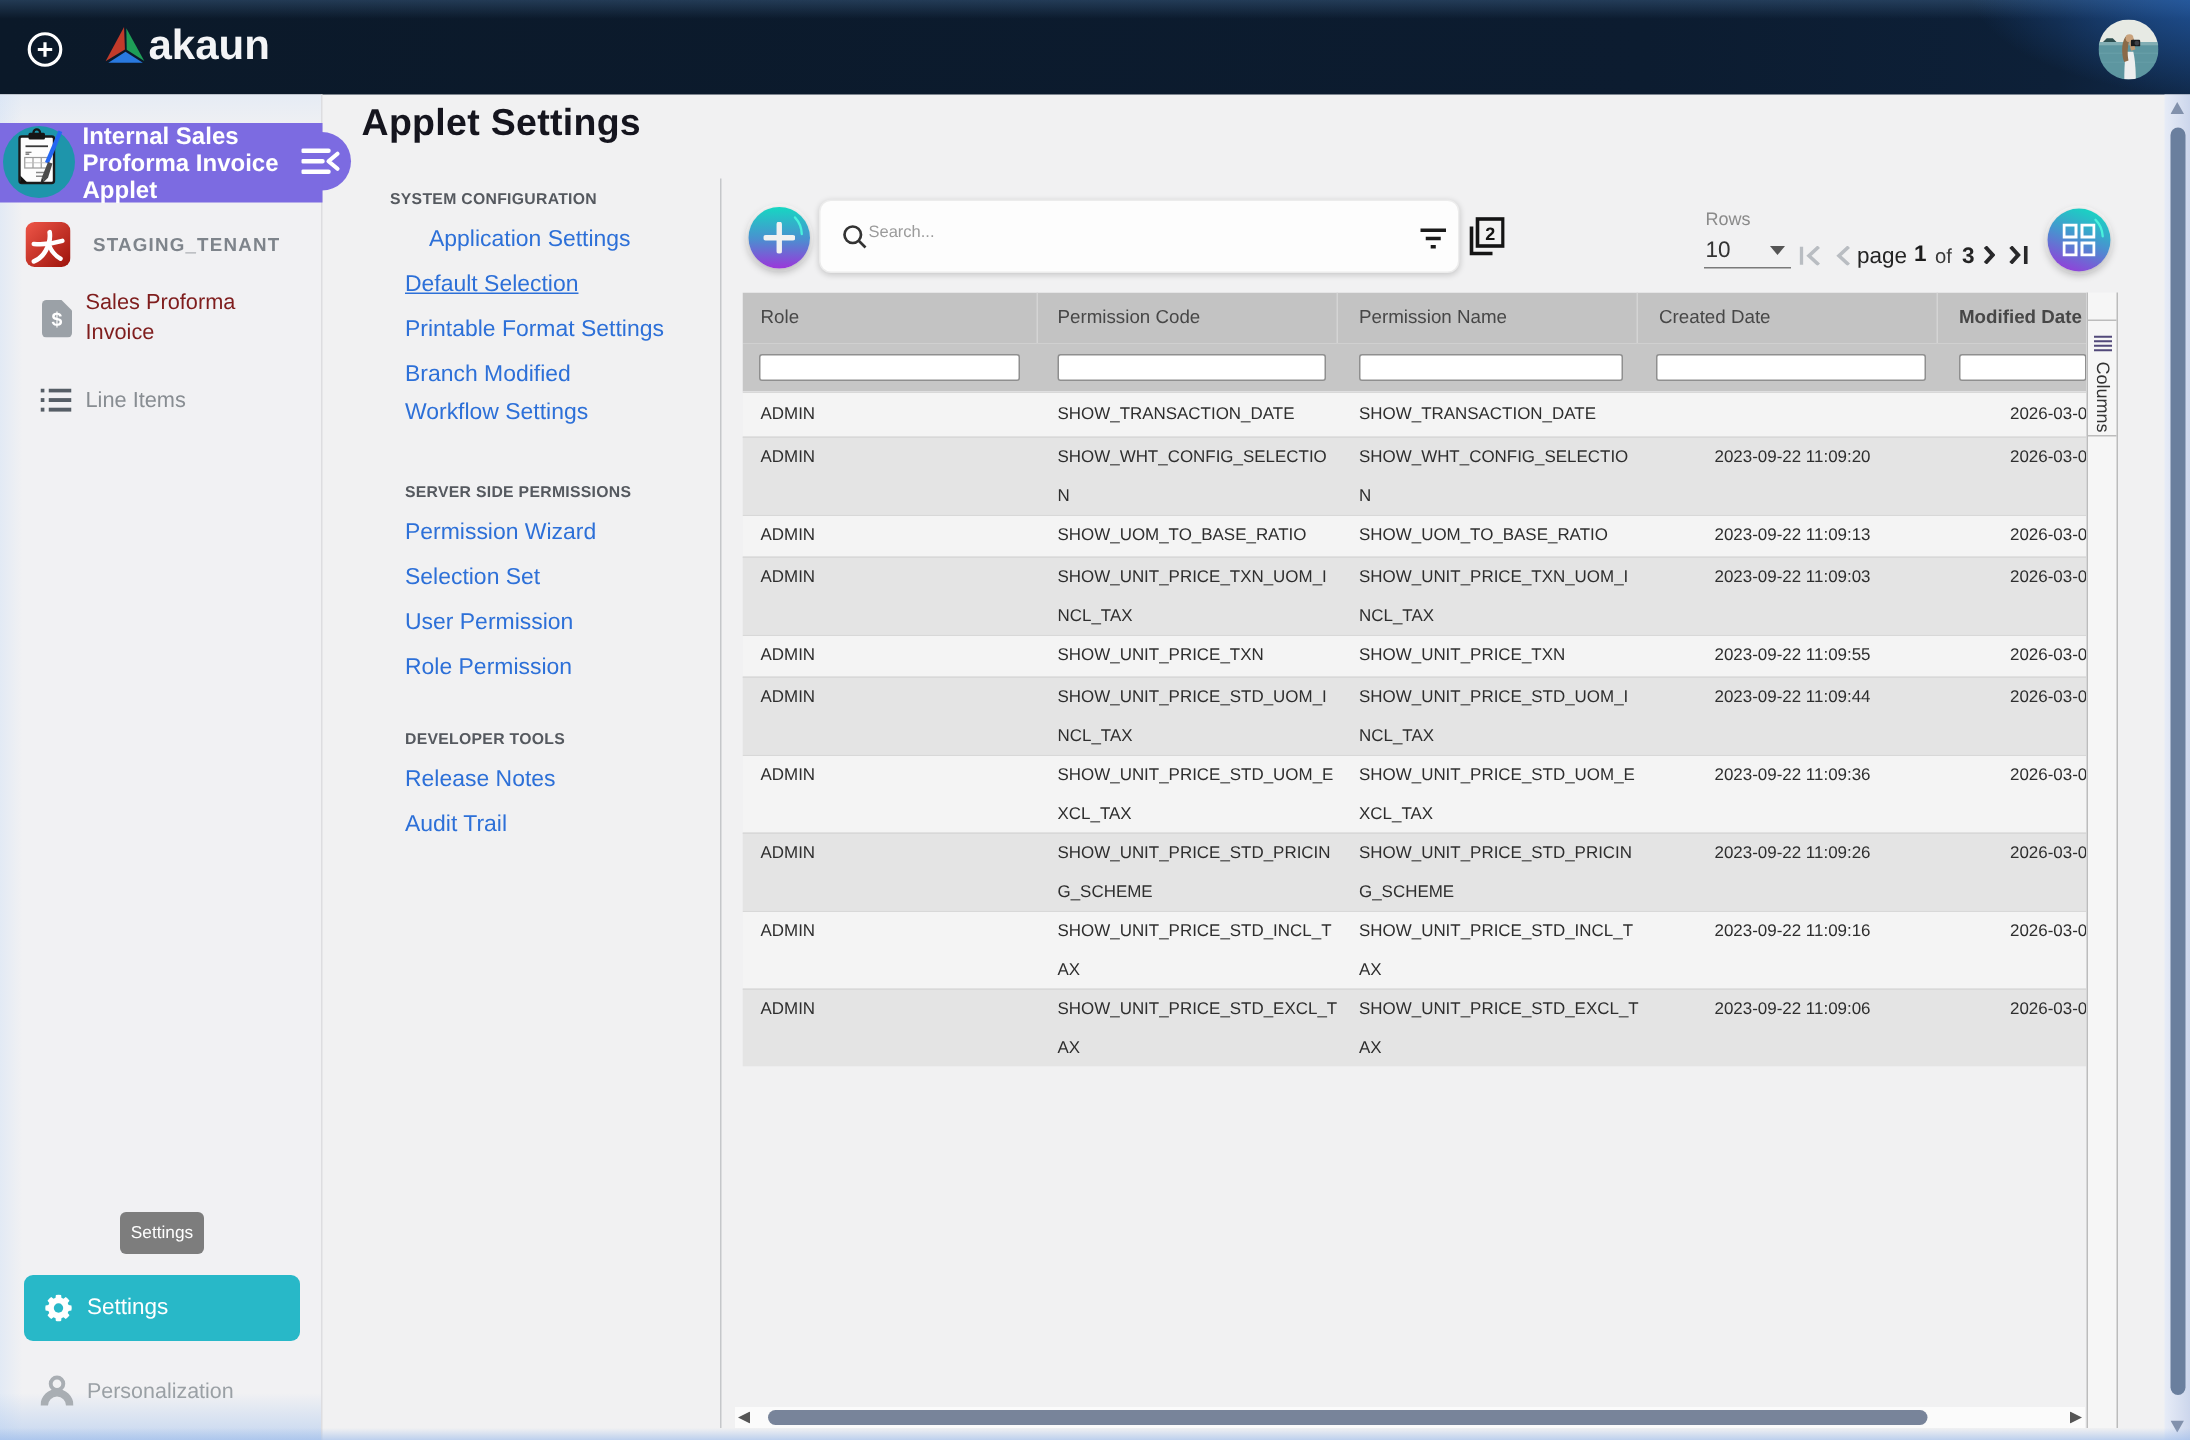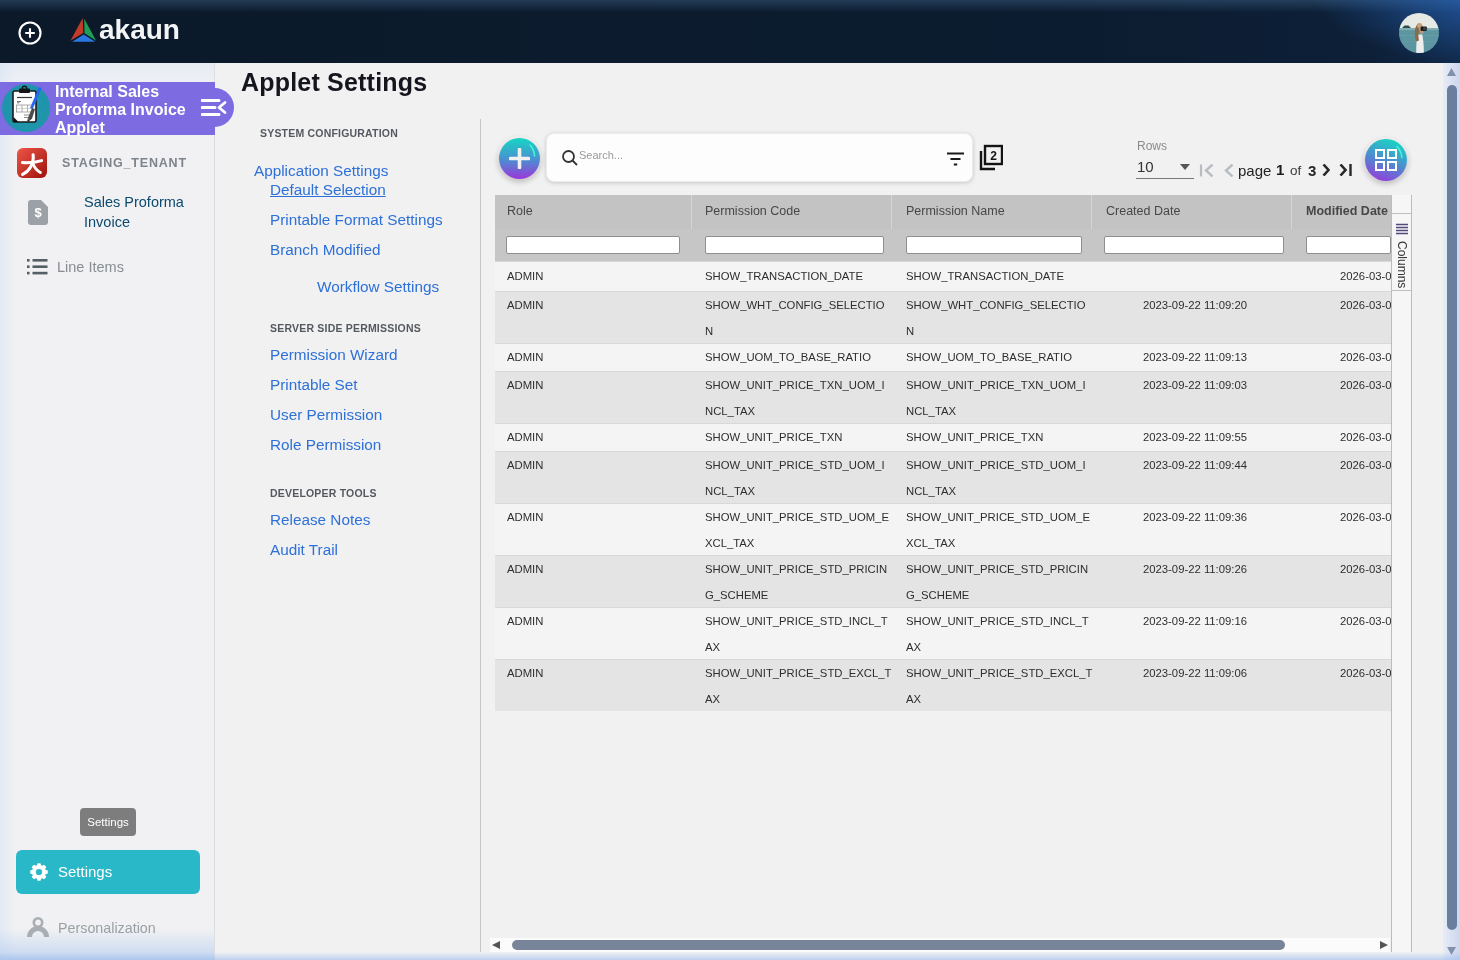--- a/index.html
+++ b/index.html
@@ -31,21 +31,21 @@
   #pill { position:absolute; left:0; top:82px; width:215px; height:53px; background:#7c6be1; z-index:5; }
   #pillBump { position:absolute; left:195px; top:88px; width:39px; height:39px; border-radius:50%; background:#7c6be1; z-index:4; }
   #pillIconCircle { position:absolute; left:2px; top:84px; width:48px; height:48px; border-radius:50%; background:#1e95ab; z-index:6; }
   #pillText { position:absolute; left:55px; top:83px; z-index:6; color:#fff; font-size:16px; line-height:18px; font-weight:bold; }
   #collapseIcon { position:absolute; left:201px; top:96px; z-index:7; }
 
   .sideItem { position:absolute; color:#878c91; }
   #tenantIcon { left:17px; top:148px; }
   #tenantLabel { left:62px; top:156px; font-size:12.5px; font-weight:bold; letter-spacing:0.8px; color:#7e848b; }
   #spiIcon { left:28px; top:200px; }
-  #spiLabel { left:57px; top:192px; font-size:14.5px; line-height:20px; color:#0c4a6e;margin-left:27px; }
+  #spiLabel { left:57px; top:192px; font-size:14.5px; line-height:20px; color:#7f1d1d; }
   #liIcon { left:27px; top:259px; }
   #liLabel { left:57px; top:259px; font-size:14.5px; color:#888d92; }
 
   #tooltip { position:absolute; left:80px; top:808px; width:56px; height:28px; background:#7d7d7d; border-radius:4px;
     color:#fff; font-size:11.5px; text-align:center; line-height:28px; }
   #settingsBtn { position:absolute; left:16px; top:850px; width:184px; height:44px; border-radius:6px; background:#28b8c8; }
   #settingsBtn span { position:absolute; left:42px; top:13px; color:#fff; font-size:15px; }
   #persona { position:absolute; left:27px; top:916px; }
   #personaLabel { position:absolute; left:58px; top:920px; font-size:14.3px; color:#9aa0a5; }
 
@@ -217,28 +217,28 @@
 </div>
 <svg id="persona" width="22" height="22" viewBox="0 0 22 22">
   <circle cx="11" cy="6.5" r="4.2" fill="none" stroke="#a9aeb3" stroke-width="2.6"></circle>
   <path d="M2.5 21 a8.5 8.5 0 0 1 17 0" fill="none" stroke="#a9aeb3" stroke-width="5"></path>
 </svg>
 <div id="personaLabel">Personalization</div>
 
 <div id="title">Applet Settings</div>
 
 <div class="navhead" style="left:260px; top:127px;">SYSTEM CONFIGURATION</div>
-<div class="navlink" style="left:254px; top:151px;margin-top:11px;">Application Settings</div>
+<div class="navlink" style="left:286px; top:151px;">Application Settings</div>
 <div class="navlink" style="left:270px; top:181px;text-decoration:underline;">Default Selection</div>
 <div class="navlink" style="left:270px; top:211px;">Printable Format Settings</div>
 <div class="navlink" style="left:270px; top:241px;">Branch Modified</div>
-<div class="navlink" style="left:270px; top:278px;margin-left:47px;">Workflow Settings</div>
+<div class="navlink" style="left:270px; top:266px;">Workflow Settings</div>
 <div class="navhead" style="left:270px; top:322px;">SERVER SIDE PERMISSIONS</div>
 <div class="navlink" style="left:270px; top:346px;">Permission Wizard</div>
-<div class="navlink" style="left:270px; top:376px;">Printable Set</div>
+<div class="navlink" style="left:270px; top:376px;">Selection Set</div>
 <div class="navlink" style="left:270px; top:406px;">User Permission</div>
 <div class="navlink" style="left:270px; top:436px;">Role Permission</div>
 <div class="navhead" style="left:270px; top:487px;">DEVELOPER TOOLS</div>
 <div class="navlink" style="left:270px; top:511px;">Release Notes</div>
 <div class="navlink" style="left:270px; top:541px;">Audit Trail</div>
 <div id="divider"></div>
 
 <div id="plusBtn">
   <svg style="position:absolute;left:10px;top:10px;" width="21" height="21" viewBox="0 0 21 21">
     <path d="M10.5 1.5v18M1.5 10.5h18" stroke="#f1f1f1" stroke-width="3.6" stroke-linecap="round"></path>

